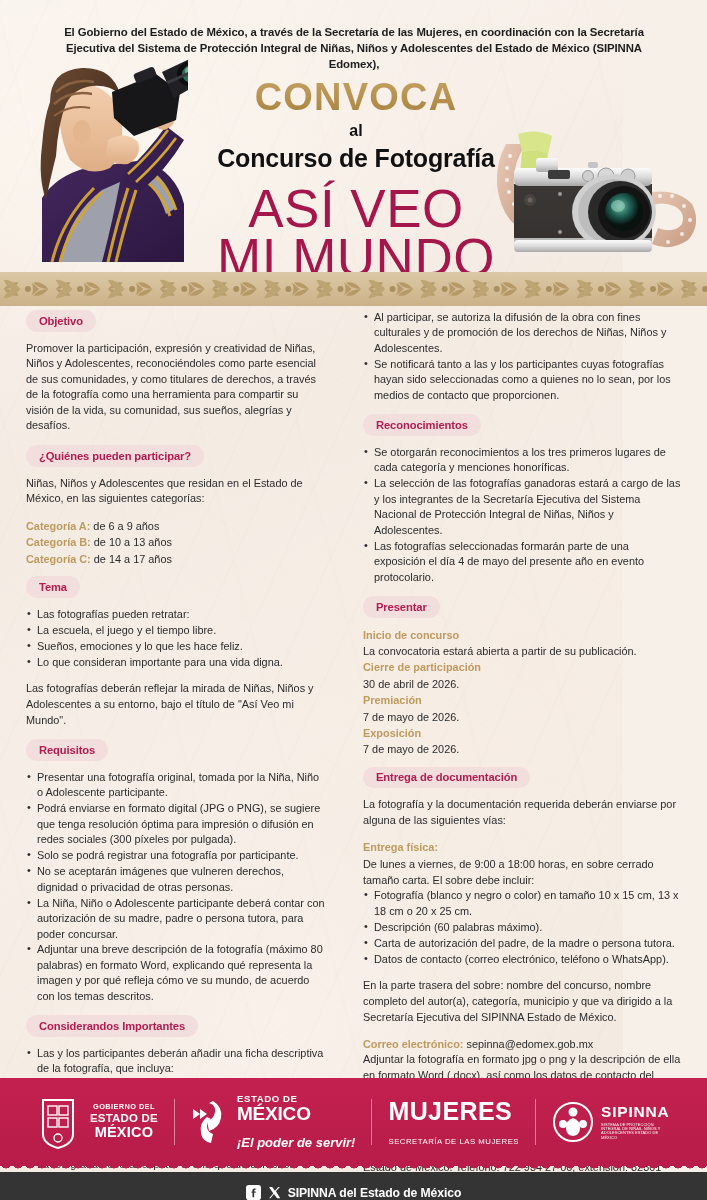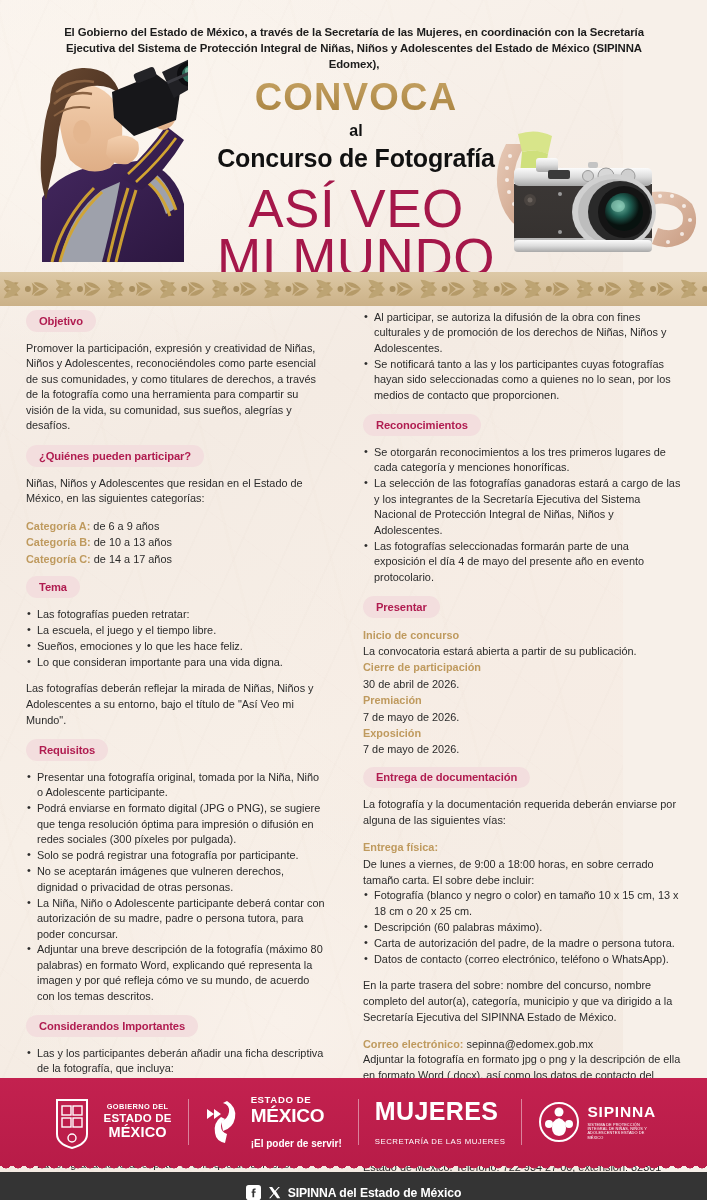--- a/index.html
+++ b/index.html
@@ -434,21 +434,21 @@
 
     <div class="fslot">
       <svg width="40" height="50" viewBox="0 0 40 50">
         <path d="M22 4 q10 6 8 17 q-2 10 -12 13 l-2 -10 q7 -2 8 -9 q1 -7 -6 -9 z" fill="#fff"></path>
         <path d="M16 20 q-8 6 -6 16 q1 8 10 10 l2 -9 q-6 -2 -6 -8 q0 -5 4 -7 z" fill="#fff"></path>
         <path d="M2 12 l7 5 l-7 5 z M9 12 l7 5 l-7 5 z" fill="#fff"></path>
       </svg>
       <div style="margin-left:6px;line-height:1.1;color:#fff;text-align:left;">
         <div style="font-size:9.6px;font-weight:bold;letter-spacing:.6px">ESTADO DE</div>
         <div style="font-size:19px;font-weight:bold;letter-spacing:-.2px">MÉXICO</div>
-        <div style="font-size:10px;font-weight:bold;margin-top:11px">¡El poder de servir!</div>
+        <div style="font-size:13px;font-weight:bold;font-style:italic;margin-top:11px">¡El poder de servir!</div>
       </div>
     </div>
 
     <div class="fdiv"></div>
 
     <div class="fslot">
       <div style="line-height:1.05;color:#fff;text-align:left;">
         <div style="font-size:25px;font-weight:bold;letter-spacing:.4px">MUJERES</div>
         <div style="font-size:7.8px;letter-spacing:.5px;margin-top:14px">SECRETARÍA DE LAS MUJERES</div>
       </div>

